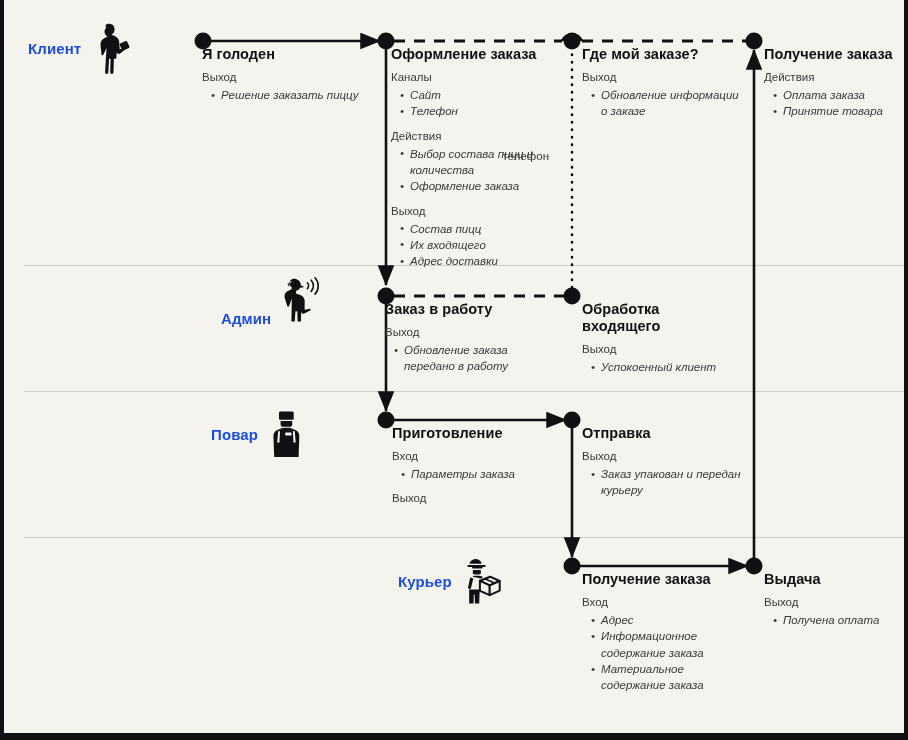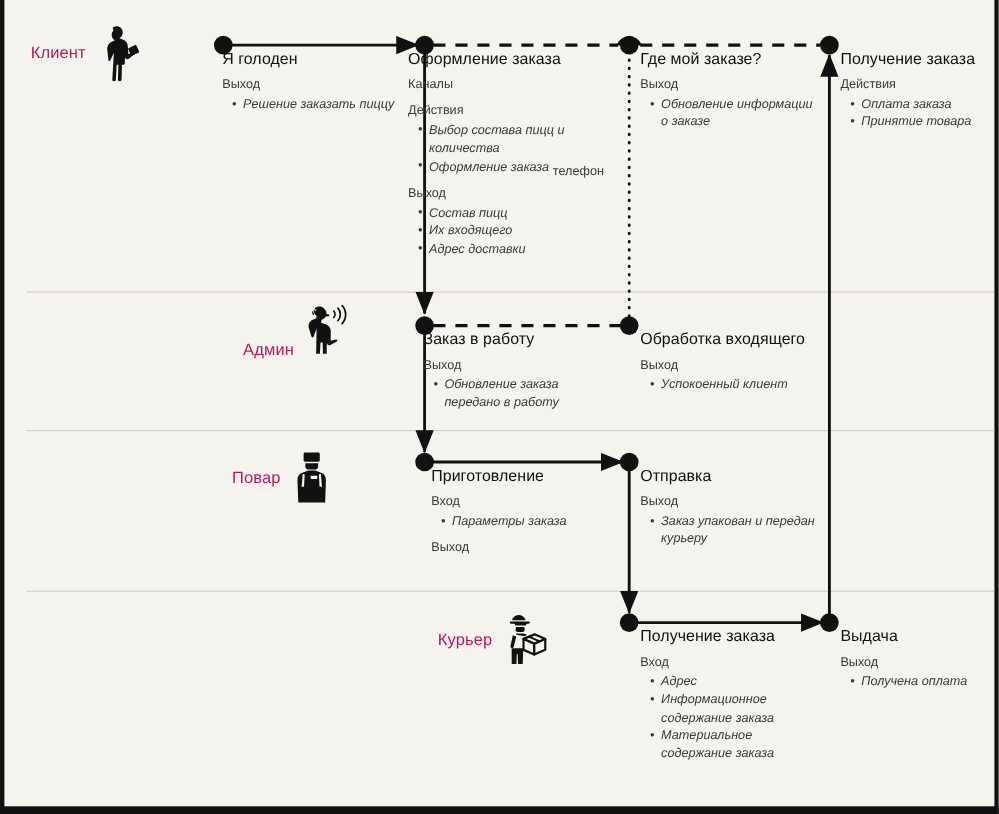--- a/index.html
+++ b/index.html
@@ -37,38 +37,38 @@
   
   .actor {
     position: absolute;
     display: flex;
     align-items: center;
     gap: 6px;
     white-space: nowrap;
   }
   .actor-name {
     font-size: 15px;
-    font-weight: normal;
+    font-weight: bold;
     letter-spacing: .1px;
-    color: #be185d;
+    color: #1d4ed8;
   }
   .actor-icon {
     display: block;
     width: 46px;
     height: 52px;
   }
 
   
   .step {
     position: absolute;
     box-sizing: border-box;
   }
   .step-title {
     font-size: 14.5px;
-    font-weight: normal;
+    font-weight: bold;
     line-height: 1.18;
     color: #111;
     margin: 0 0 7px 0;
     letter-spacing: .05px;
   }
   .group { margin-bottom: 9px; }
   .group:last-child { margin-bottom: 0; }
   .group-label {
     font-size: 11.5px;
     color: #3a3a3a;
@@ -216,24 +216,28 @@
   <div class="step" style="left:198px; top:46px; width:175px;">
     <div class="step-title">Я голоден</div>
     <div class="group">
       <div class="group-label">Выход</div>
       <ul class="group-items">
         <li>Решение заказать пиццу</li>
       </ul>
     </div>
   </div>
 
-  <div class="step" style="left:367px; top:46px; width:170px;">
+  <div class="step" style="left:387px; top:46px; width:170px;">
     <div class="step-title">Оформление заказа</div>
     <div class="group">
       <div class="group-label">Каналы</div>
+      <ul class="group-items">
+        <li>Сайт</li>
+        <li>Телефон</li>
+      </ul>
     </div>
     <div class="group">
       <div class="group-label">Действия</div>
       <ul class="group-items">
         <li>Выбор состава пицц и количества</li>
         <li>Оформление заказа</li>
       </ul>
     </div>
     <div class="group">
       <div class="group-label">Выход</div>

